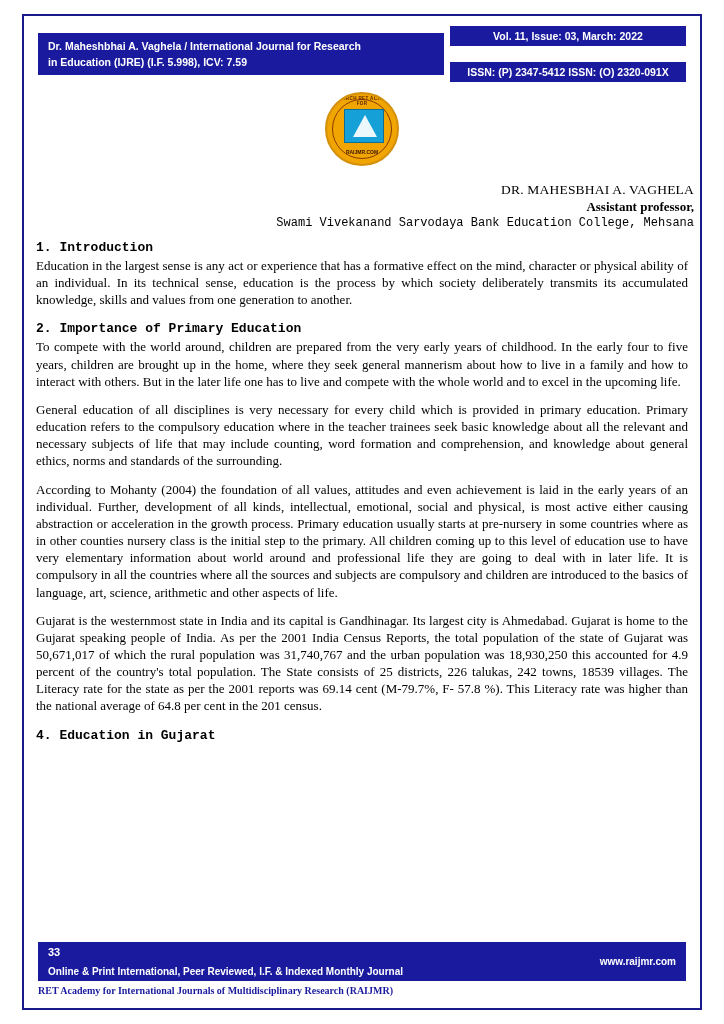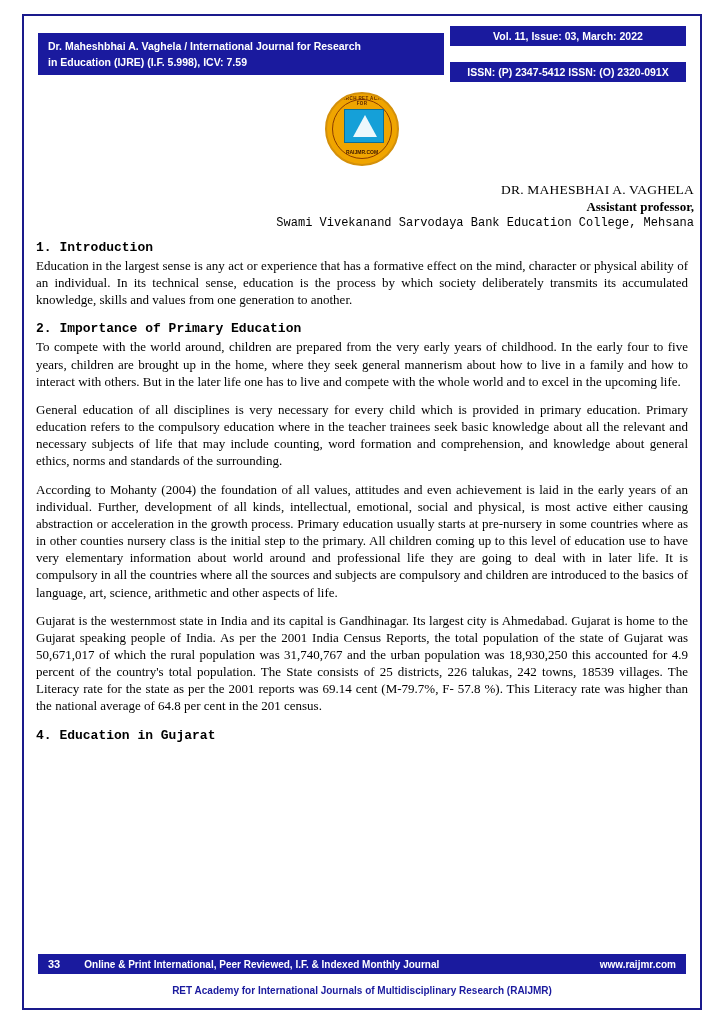--- a/index.html
+++ b/index.html
@@ -199,30 +199,30 @@
     font-weight: bold;
     font-size: 10px;
     padding: 4px 10px;
     display: flex;
     align-items: center;
     justify-content: space-between;
   }
   .footer-bar .fl {
     display: flex;
     align-items: baseline;
-    gap: 24px;
+    gap: 8px;
+    flex-direction: column;
   }
   .footer-page { font-size: 11px; }
   .footer-sub {
-    text-align: center;
-    font-family: Liberation Sans, sans-serif;
+    font-family: Liberation Serif, serif;
     font-weight: bold;
     font-size: 10px;
     color: #1a1a9e;
-    margin-top: 11px;
+    margin-top: 4px;
   }
 </style>
 </head>
 <body>
 
 <div class="page">
   <div class="page-border"></div>
 
   <div class="content">
 

